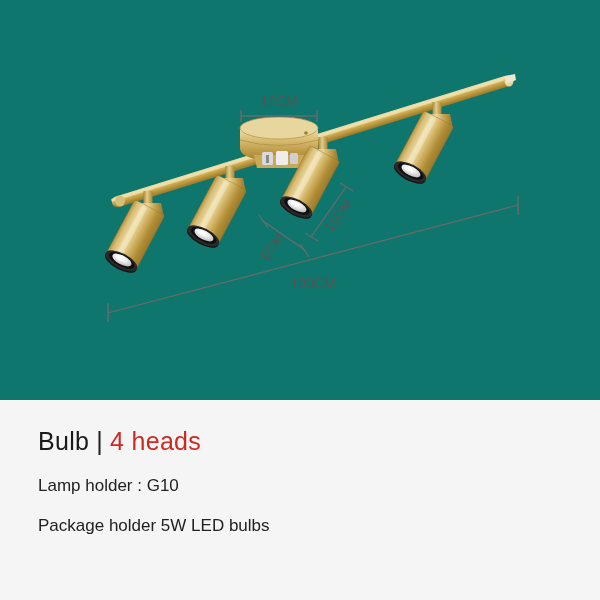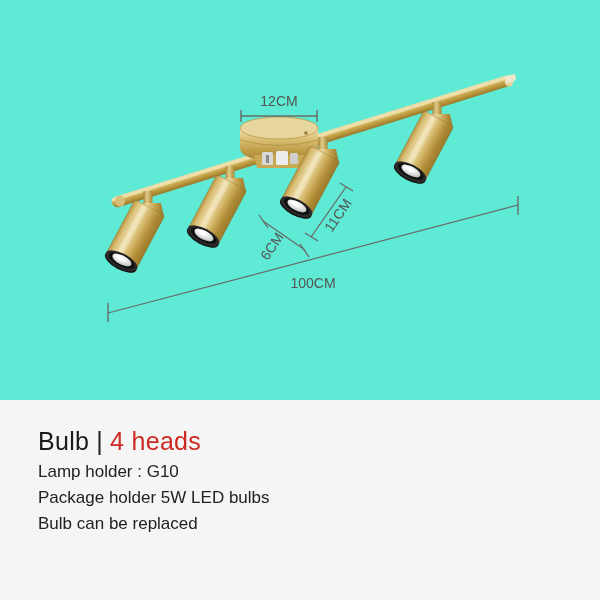--- a/index.html
+++ b/index.html
@@ -4,39 +4,39 @@
 <style>
   html,body{margin:0;padding:0;}
   body{
     width:600px;height:600px;
     background:#f5f5f5;
     font-family:"Liberation Sans", sans-serif;
     overflow:hidden;
     position:relative;
   }
   #stage{position:absolute;inset:0;width:600px;height:600px;}
-  .photo{position:absolute;left:0;top:0;width:600px;height:400px;background:#5eead4;}
+  .photo{position:absolute;left:0;top:0;width:600px;height:400px;background:#0f766e;}
   svg.scene{position:absolute;left:0;top:0;width:600px;height:400px;display:block;}
 
   .spec{position:absolute;left:38px;top:424px;width:540px;}
   .spec-title{
     font-size:25px;
     color:#1a1a1a;
     letter-spacing:0.3px;
     line-height:34px;
     white-space:nowrap;
   }
   .spec-title .sep{color:#222;padding:0 7px;font-weight:300;}
   .spec-title .heads{color:#cc2a22;margin-top:28px;}
   .spec-line{
     font-size:17px;
     color:#222;
     line-height:24px;
     white-space:nowrap;
-    margin-top:2px;
+    margin-top:16px;
   }
 </style>
 </head>
 <body>
 
 <div id="stage">
 
   <div class="photo">
     <svg class="scene" viewBox="0 0 600 400">
       <defs>
@@ -175,16 +175,15 @@
       </g>
     </svg>
   </div>
 
   <div class="spec">
     <div class="spec-title">
       <span>Bulb</span><span class="sep">|</span><span class="heads">4 heads</span>
     </div>
     <div class="spec-line">Lamp holder : G10</div>
     <div class="spec-line">Package holder 5W LED  bulbs</div>
-    <div class="spec-line">Bulb can be replaced</div>
   </div>
 
 </div>
 
 </body></html>

